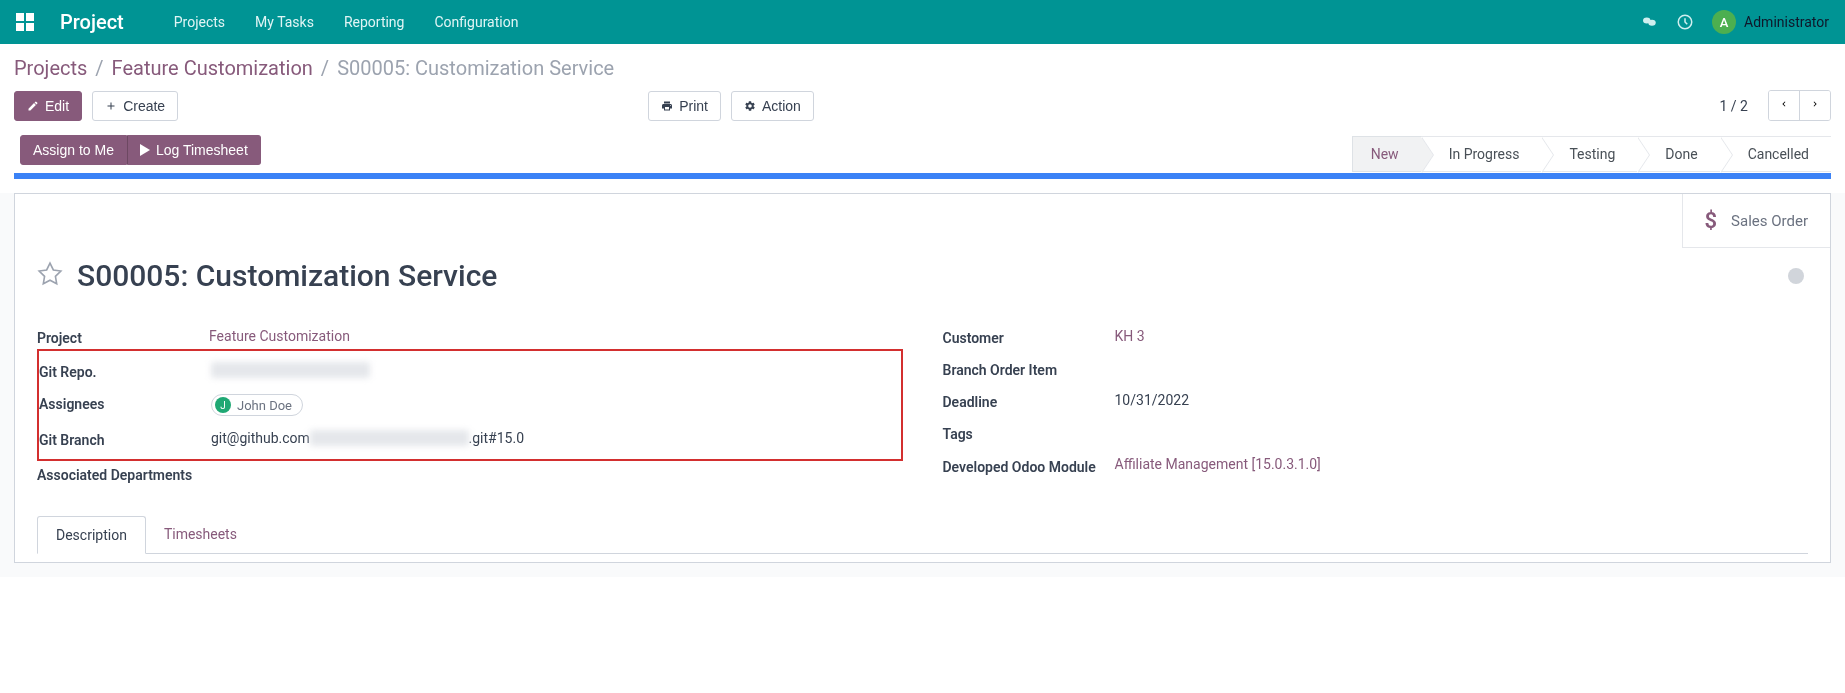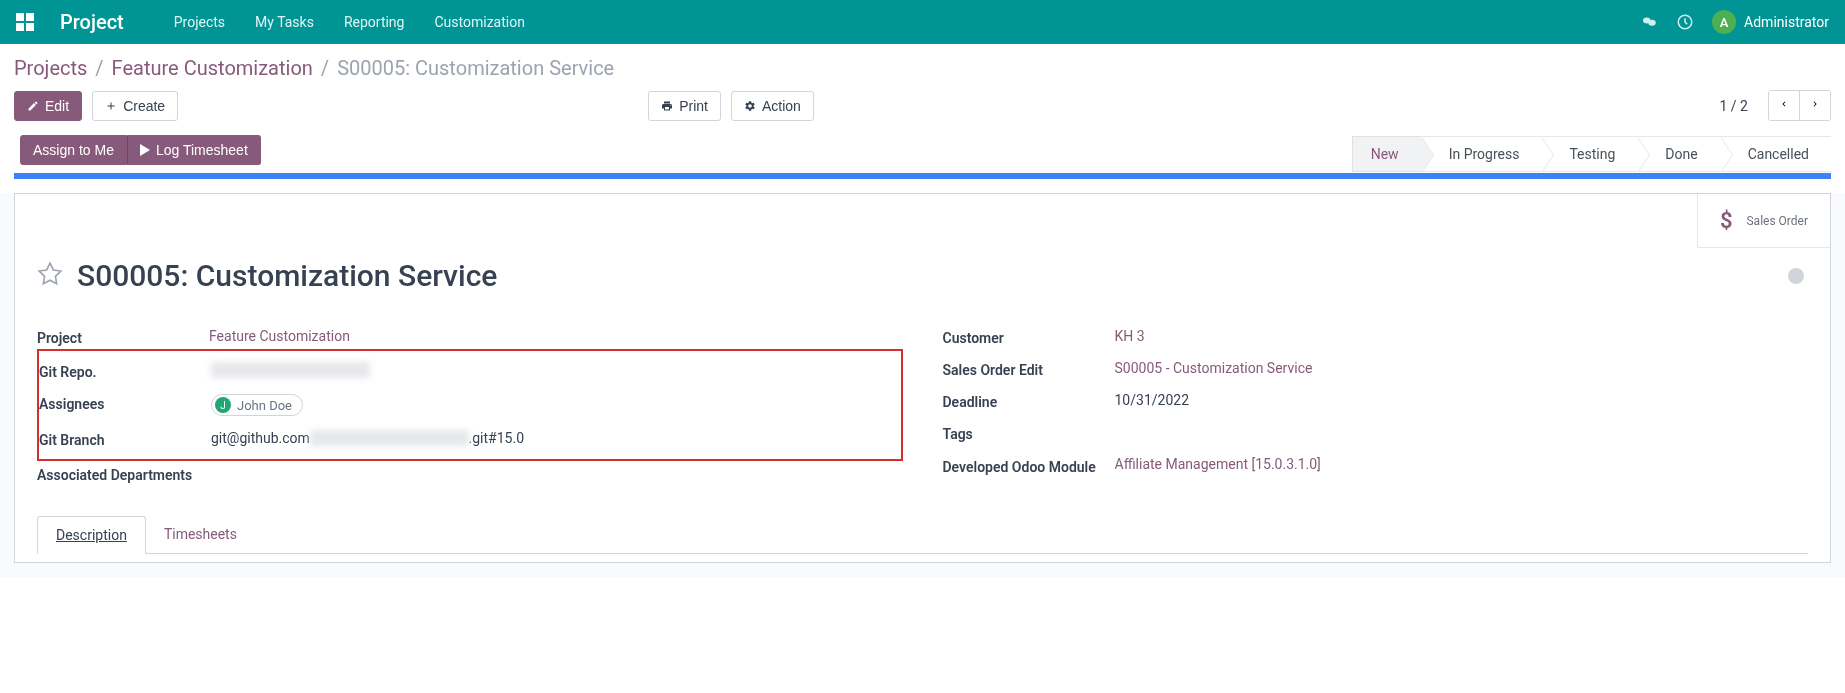--- a/index.html
+++ b/index.html
@@ -10,21 +10,21 @@
 .navbar { display: flex; align-items: center; background: #009494; height: 44px; padding: 0 16px; color: #fff; }
 .navbar-left { display: flex; align-items: center; gap: 26px; }
 .apps-icon svg { display: block; }
 .brand { font-size: 20px; font-weight: 500; color: #ffffff; }
 .nav-menu { display: flex; gap: 30px; margin-left: 24px; }
 .nav-menu-item { color: #e0f5f5; font-size: 14px; cursor: pointer; }
 .navbar-right { margin-left: auto; display: flex; align-items: center; gap: 18px; }
 .nav-icon { color: #d0efef; cursor: pointer; display: flex; align-items: center; }
 .user-block { display: flex; align-items: center; gap: 8px; cursor: pointer; }
 .avatar { width: 24px; height: 24px; border-radius: 50%; background: #4caf50; color: #fff; display: flex; align-items: center; justify-content: center; font-size: 13px; font-weight: 500; }
-.username { color: #ffffff; font-size: 14px; }
+.username { color: #0f172a; font-size: 14px; }
 
 
 .control-panel { padding: 12px 14px 0 14px; }
 .breadcrumb { display: flex; align-items: center; gap: 8px; font-size: 20px; margin-bottom: 10px; }
 .breadcrumb a { color: #875a7b; cursor: pointer; }
 .breadcrumb .sep { color: #9ca3af; }
 .breadcrumb .current { color: #9ca3af; }
 
 .cp-row { display: flex; align-items: center; }
 .cp-left { display: flex; gap: 10px; }
@@ -63,21 +63,21 @@
   border-top:18px solid transparent; border-bottom:18px solid transparent;
   border-left:12px solid #e5e7eb; z-index:1;
 }
 .stage:last-child::after, .stage:last-child::before { display:none; }
 
 
 .sheet-bg { background:#f9fafb; padding: 0 14px 14px 14px; }
 .sheet-wrap { margin-top: 14px; border:1px solid #d0d5dd; background:#fff; position:relative; }
 .btn-box { position:absolute; top:0; right:0; border-left:1px solid #e5e7eb; border-bottom:1px solid #e5e7eb; padding:14px 22px; display:flex; align-items:center; gap:14px; cursor:pointer; }
 .btn-box .dollar { color:#875a7b; font-size:22px; font-weight:600; }
-.btn-box .lbl { color:#6b7280; font-size:12px; }
+.btn-box .lbl { color:#6b7280; font-size:15px; }
 
 .sheet { padding: 22px 22px 8px 22px; }
 .title-row { display:flex; align-items:center; gap:14px; margin-top:42px; margin-bottom:28px; }
 .title-row h1 { font-size:30px; font-weight:500; color:#374151; }
 .star-icon { color:#9ca3af; cursor:pointer; }
 .status-dot { width:16px; height:16px; border-radius:50%; background:#d1d5db; margin-left:auto; margin-right:4px; cursor:pointer; }
 
 .form-grid { display:flex; gap:40px; }
 .form-col { flex:1; }
 .form-row { display:flex; padding:7px 0; align-items:flex-start; }
@@ -89,41 +89,41 @@
 
 .tag-chip { display:inline-flex; align-items:center; gap:6px; border:1px solid #d0d5dd; border-radius:12px; padding:2px 10px 2px 3px; font-size:13px; color:#6b7280; }
 .tag-chip .dot { width:16px; height:16px; border-radius:50%; background:#1fa874; color:#fff; font-size:10px; display:flex; align-items:center; justify-content:center; }
 
 .blurred { display:inline-block; background:#e5e7eb; color:transparent; filter:blur(3px); border-radius:2px; }
 
 
 .notebook { margin-top:22px; }
 .tabs { display:flex; border-bottom:1px solid #d0d5dd; }
 .tab { padding:10px 18px; cursor:pointer; color:#875a7b; font-size:14px; position:relative; top:1px; }
-.tab.active { background:#fff; border:1px solid #d0d5dd; border-bottom:1px solid #fff; color:#374151; border-radius:3px 3px 0 0;text-decoration:underline; }
+.tab.active { background:#fff; border:1px solid #d0d5dd; border-bottom:1px solid #fff; color:#374151; border-radius:3px 3px 0 0; }
 </style>
 </head>
 <body>
 
 <div class="navbar">
   <div class="navbar-left">
     <span class="apps-icon">
       <svg width="18" height="18" viewBox="0 0 18 18">
           <rect x="0" y="0" width="8" height="8" fill="#fff"></rect>
           <rect x="10" y="0" width="8" height="8" fill="#fff"></rect>
           <rect x="0" y="10" width="8" height="8" fill="#fff"></rect>
           <rect x="10" y="10" width="8" height="8" fill="#fff"></rect>
         </svg>
     </span>
     <span class="brand">Project</span>
     <div class="nav-menu">
       <span class="nav-menu-item">Projects</span>
       <span class="nav-menu-item">My Tasks</span>
       <span class="nav-menu-item">Reporting</span>
-      <span class="nav-menu-item">Customization</span>
+      <span class="nav-menu-item">Configuration</span>
     </div>
   </div>
   <div class="navbar-right">
     <span class="nav-icon">
       <svg width="18" height="18" viewBox="0 0 24 24" fill="currentColor">
           <path d="M20 2H4c-1.1 0-2 .9-2 2v18l4-4h14c1.1 0 2-.9 2-2V4c0-1.1-.9-2-2-2z" opacity="0"></path>
           <path d="M17 6c-1.5 0-2.8.8-3.5 2C12.8 6.8 11.5 6 10 6c-2.2 0-4 1.8-4 4 0 .3 0 .6.1.9L4 14l3 1c.7.6 1.8 1 3 1 1.5 0 2.8-.8 3.5-2 .7 1.2 2 2 3.5 2 1.2 0 2.3-.4 3-1l3-1-2.1-3.1c.1-.3.1-.6.1-.9 0-2.2-1.8-4-4-4z" opacity="0"></path>
           <ellipse cx="9" cy="10" rx="5" ry="4"></ellipse>
           <ellipse cx="16" cy="13" rx="5" ry="4"></ellipse>
         </svg>
@@ -283,22 +283,21 @@
           <div class="form-value"></div>
         </div>
       </div>
 
       <div class="form-col">
         <div class="form-row">
           <div class="form-label">Customer</div>
           <div class="form-value link">KH 3</div>
         </div>
         <div class="form-row">
-          <div class="form-label">Sales Order Edit</div>
-          <div class="form-value link">S00005 - Customization Service</div>
+          <div class="form-label">Branch Order Item</div>
         </div>
         <div class="form-row">
           <div class="form-label">Deadline</div>
           <div class="form-value">10/31/2022</div>
         </div>
         <div class="form-row">
           <div class="form-label">Tags</div>
           <div class="form-value"></div>
         </div>
         <div class="form-row">

